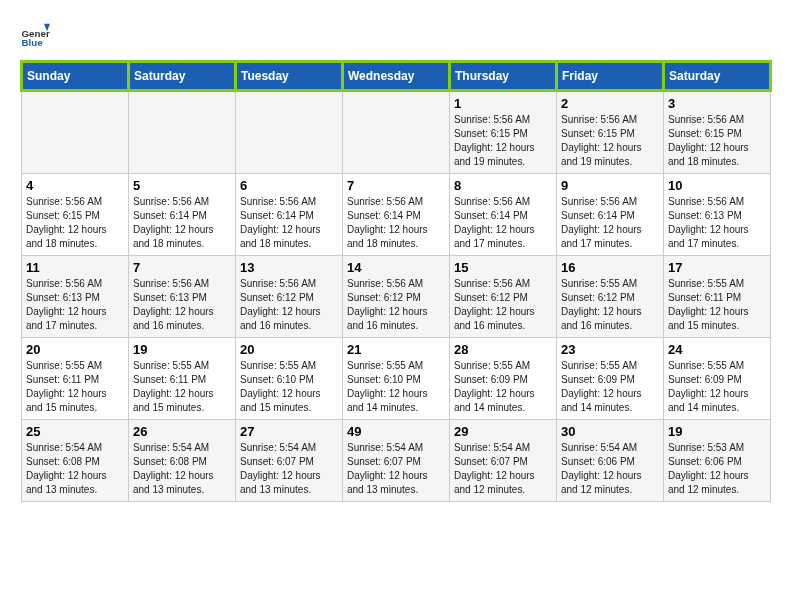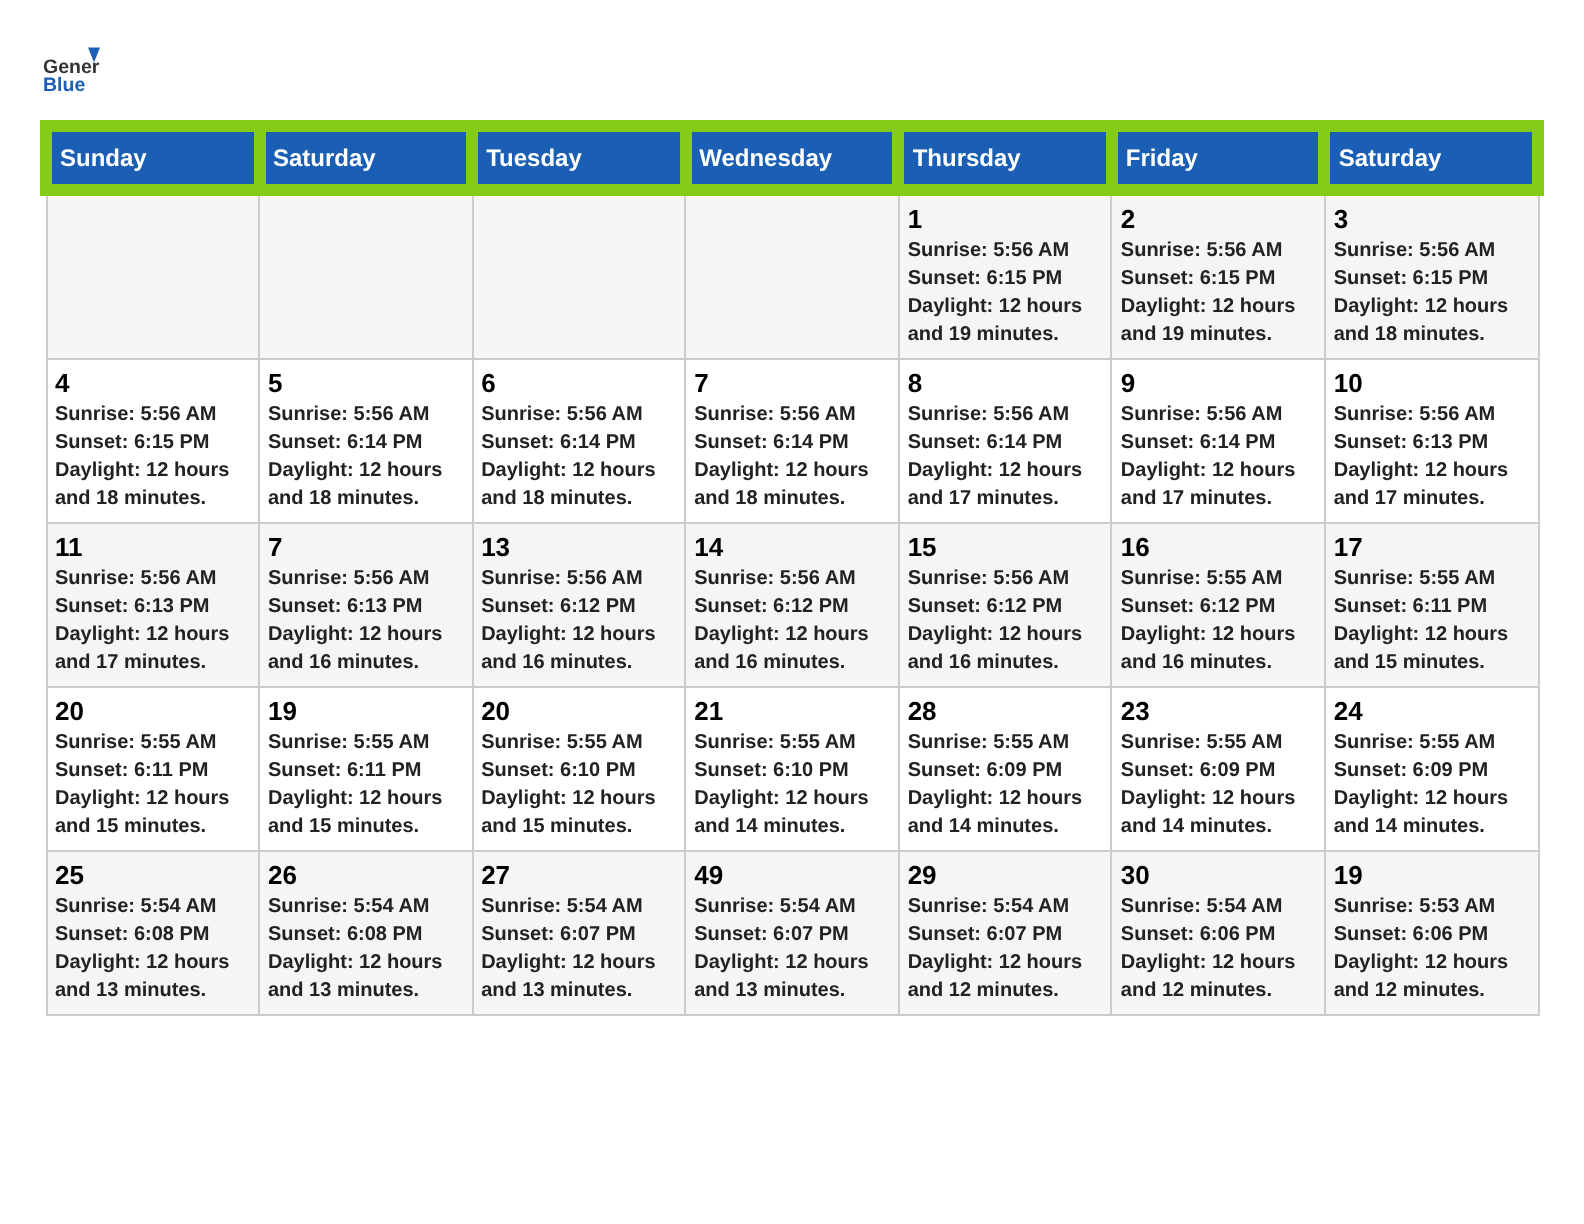--- a/index.html
+++ b/index.html
@@ -48,40 +48,39 @@
       width: 100%;
       border-collapse: collapse;
       font-size: 11px;
     }
     thead tr th {
       background: #1a5fb4;
       color: #fff;
       padding: 6px 4px;
       text-align: left;
       font-size: 12px;
-      border: 6px solid #84cc16;
+      border: 3px solid #84cc16;
     }
     tbody tr td {
       border: 1px solid #ccc;
       vertical-align: top;
       padding: 4px;
       min-height: 80px;
       width: 107px;
     }
     .day-number {
       font-weight: bold;
       font-size: 13px;
       display: block;
       margin-bottom: 2px;
     }
     .day-info {
       font-size: 10px;
       color: #222;
       line-height: 1.4;
-      font-weight: bold;
     }
     tbody tr:nth-child(odd) td {
       background: #f5f5f5;
     }
     tbody tr:nth-child(even) td {
       background: #fff;
     }
     td.empty {
       background: #f9f9f9;
     }

